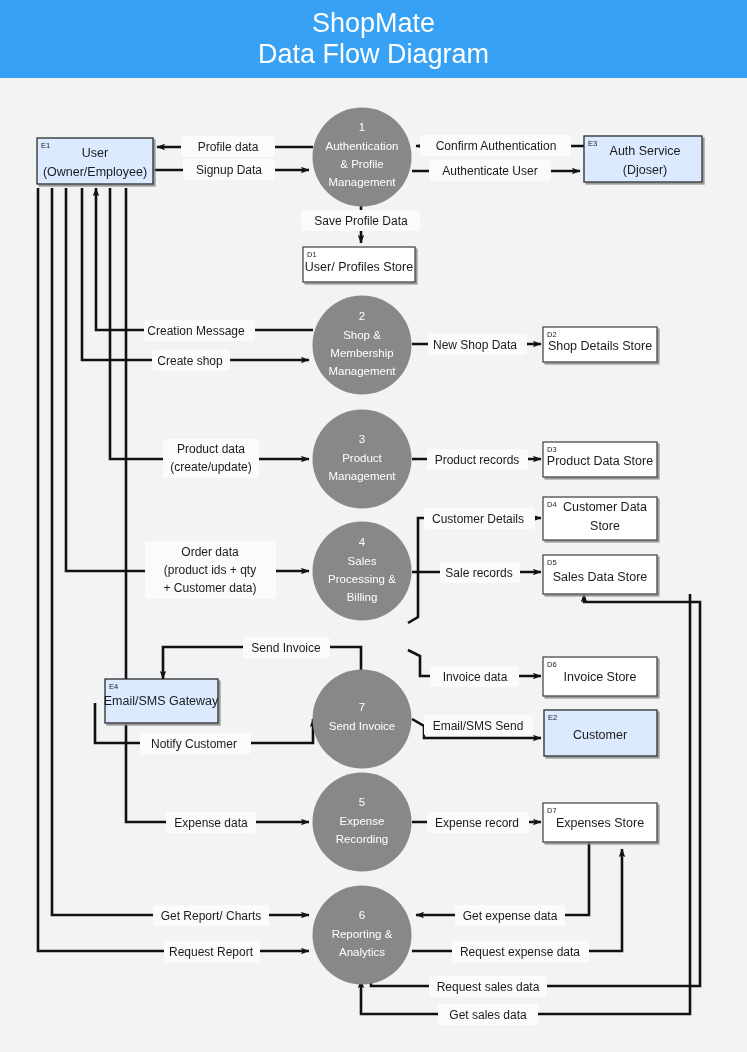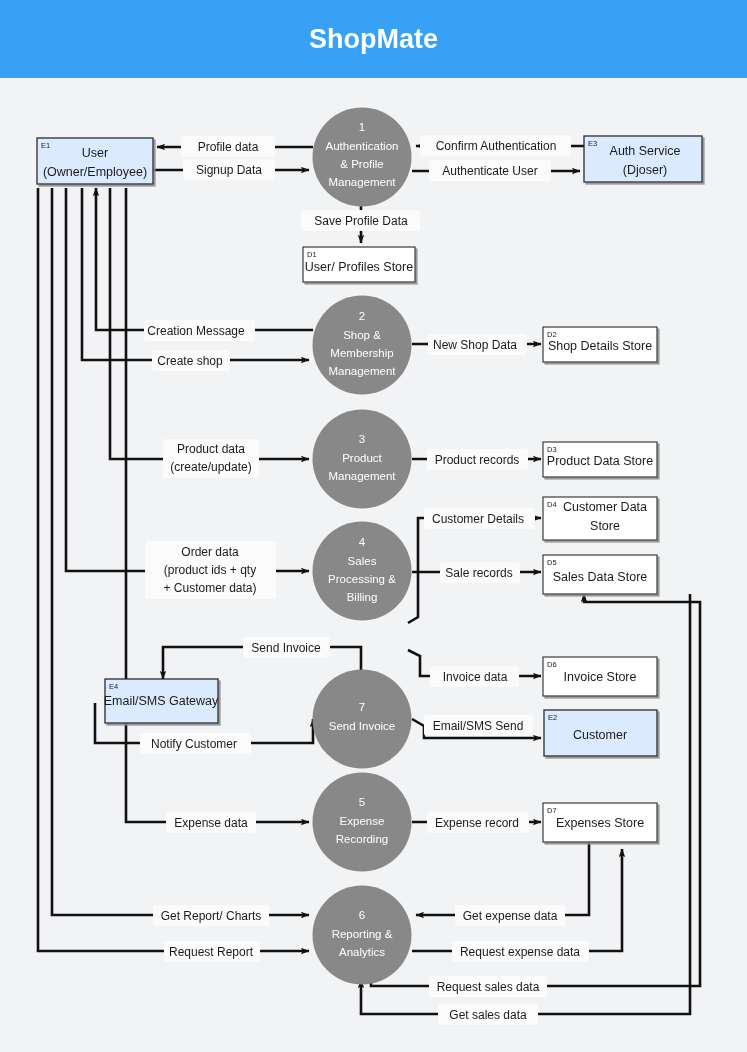--- a/index.html
+++ b/index.html
@@ -10,39 +10,40 @@
     overflow:hidden;
   }
   #page{position:relative;width:747px;height:1052px;}
   #header{
     position:absolute;left:0;top:0;width:747px;height:78px;
     background:#37a1f5;
     display:flex;flex-direction:column;align-items:center;justify-content:center;
     box-sizing:border-box;
   }
   #header .h-line{
-    color:#ffffff;font-weight:bold;font-size:27px;line-height:31px;
+    color:#ffffff;font-weight:normal;font-size:27px;line-height:31px;
     letter-spacing:0px;text-align:center;
   }
   #canvas{position:absolute;left:0;top:78px;width:747px;height:974px;background:#f2f3f5;}
   svg{display:block;}
   .proc-text{fill:#ffffff;font-family:"Liberation Sans",sans-serif;font-size:11.5px;text-anchor:middle;}
   .ent-text{fill:#1b1b1b;font-family:"Liberation Sans",sans-serif;font-size:12.5px;text-anchor:middle;}
   .ds-text{fill:#1b1b1b;font-family:"Liberation Sans",sans-serif;font-size:12.5px;text-anchor:middle;}
   .code-text{fill:#1b1b1b;font-family:"Liberation Sans",sans-serif;font-size:7.5px;text-anchor:start;}
   .flow-text{fill:#1b1b1b;font-family:"Liberation Sans",sans-serif;font-size:12px;text-anchor:middle;}
   .lbl-bg{fill:#fbfbfc;}
 </style>
 </head>
 <body>
 
 <div id="page">
 
   <div id="header">
     <div class="h-line">ShopMate</div>
+    <div class="h-line">Data Flow Diagram</div>
   </div>
 
   <div id="canvas">
   <svg width="747" height="974" viewBox="0 0 747 974" xmlns="http://www.w3.org/2000/svg">
     <defs>
       <marker id="ah" markerWidth="9" markerHeight="9" refX="8" refY="3.2" orient="auto" markerUnits="userSpaceOnUse">
         <path d="M0,0 L8.5,3.2 L0,6.4 L1.6,3.2 Z" fill="#111111"></path>
       </marker>
       <filter id="shadow" x="-30%" y="-30%" width="180%" height="180%">
         <feDropShadow dx="2" dy="2" stdDeviation="0.6" flood-color="#8a8a8a" flood-opacity="0.85"></feDropShadow>

